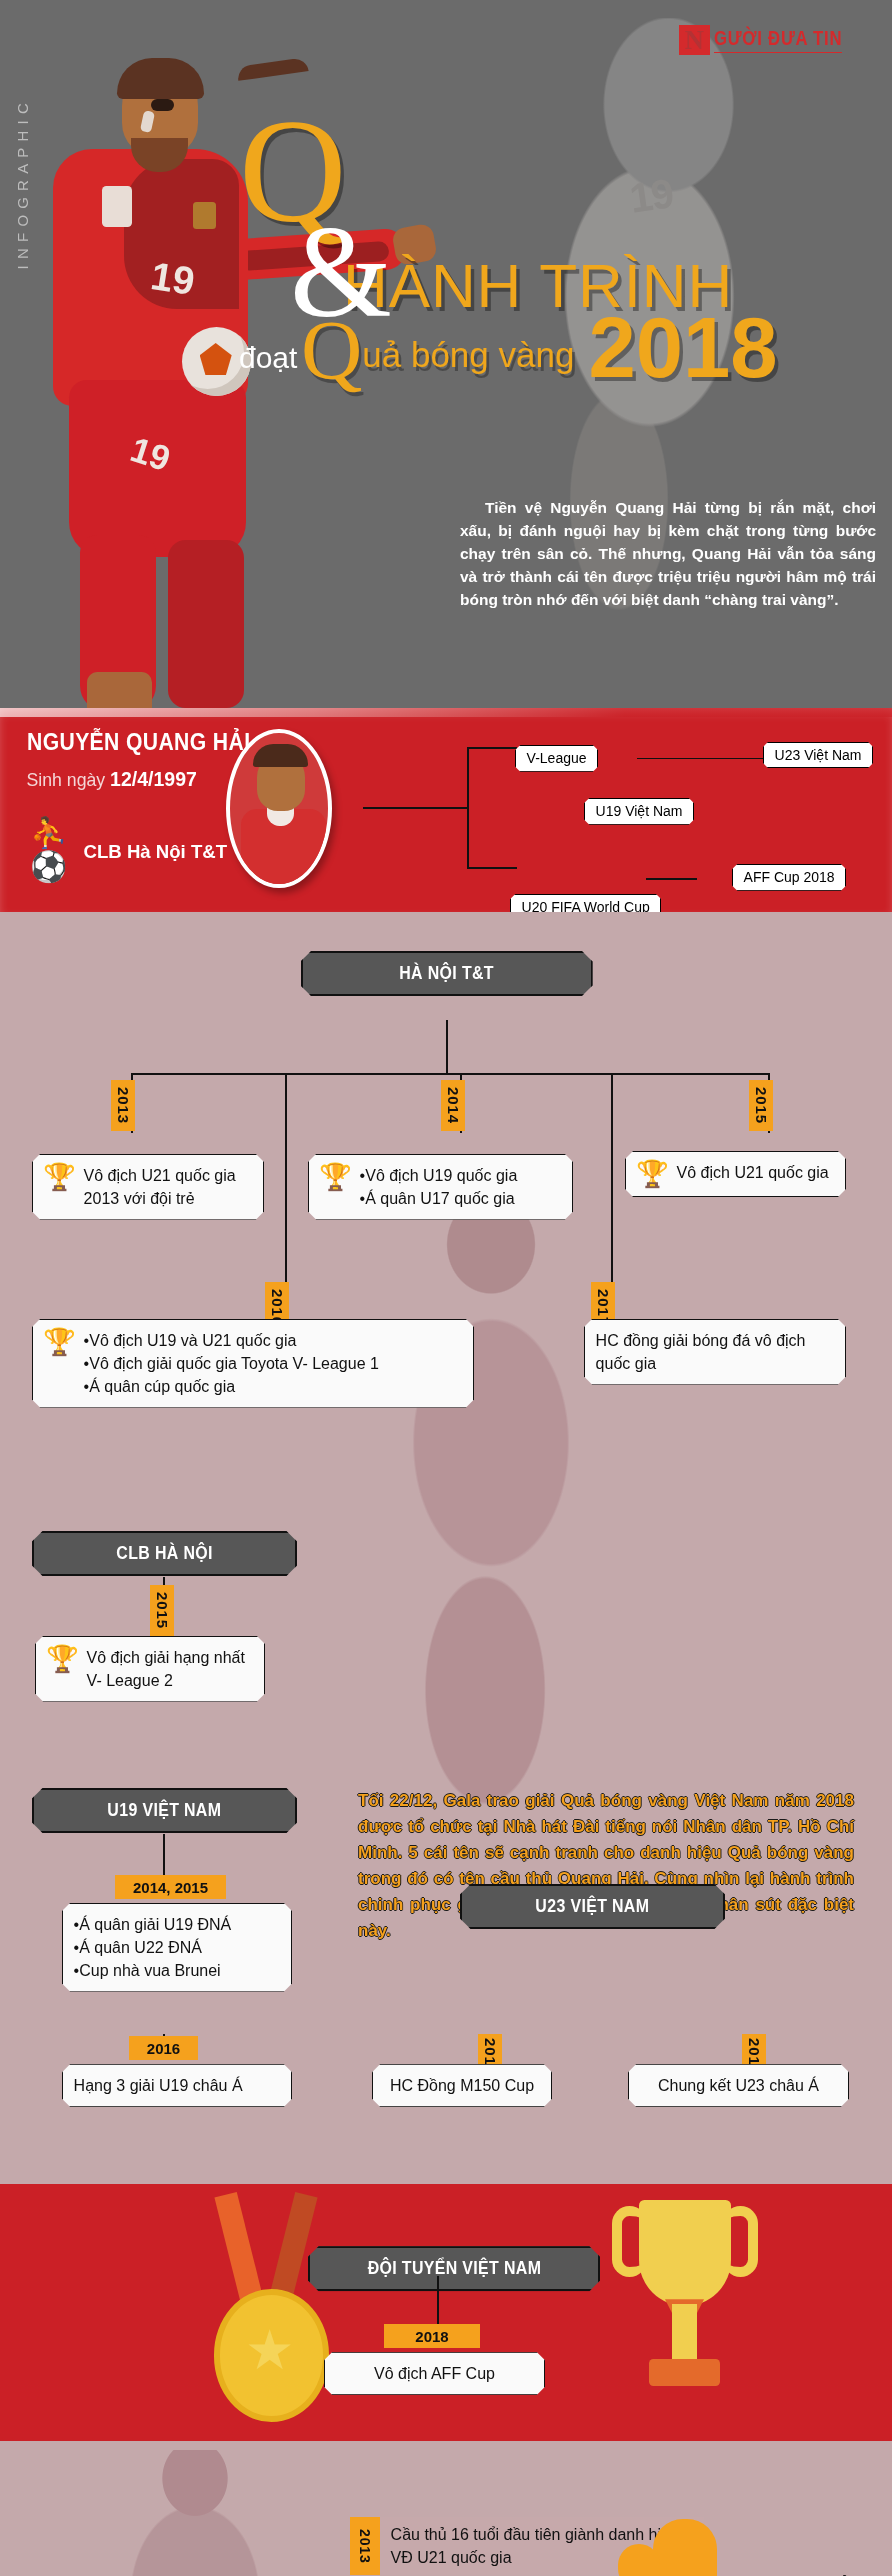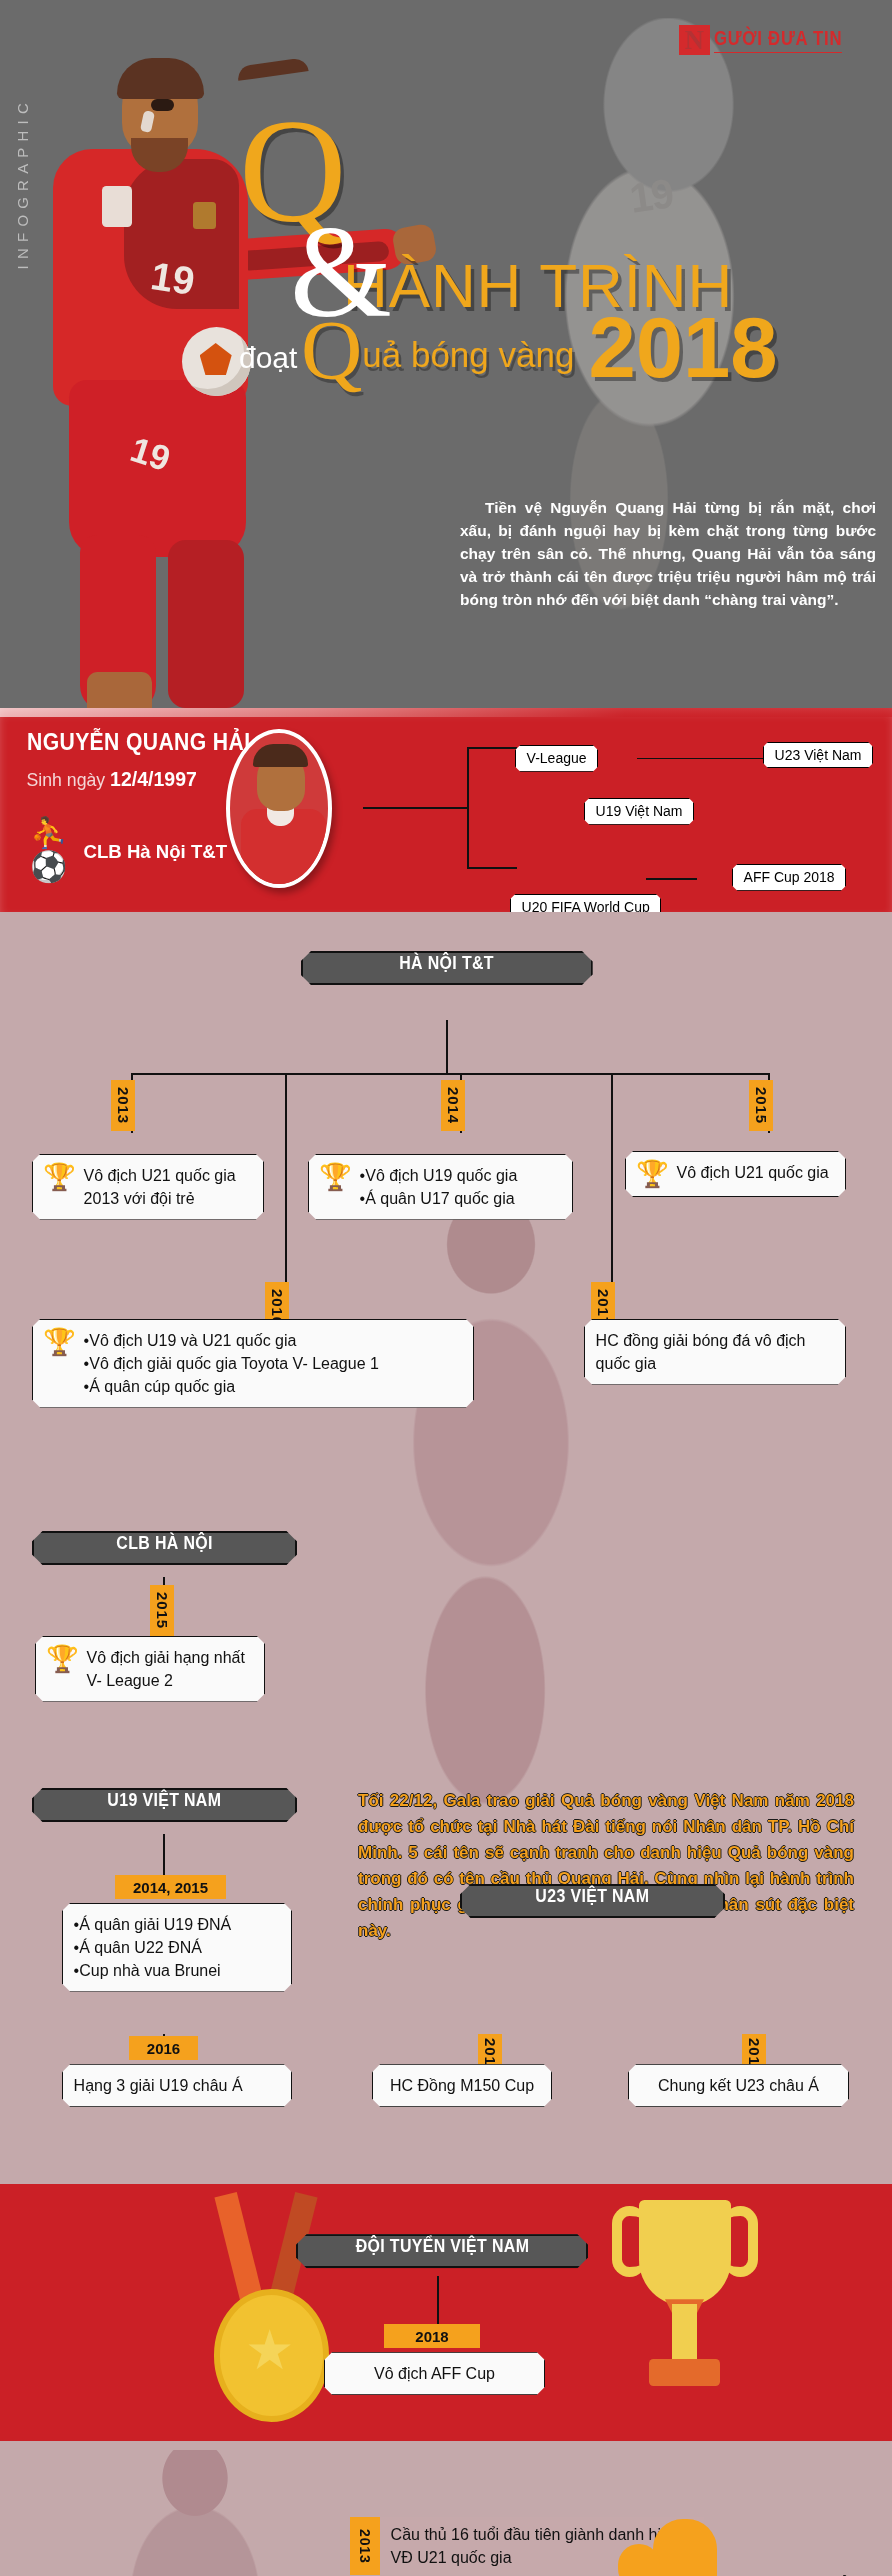--- a/index.html
+++ b/index.html
@@ -189,23 +189,23 @@
     position:relative; background:#c4a9ab; padding:19.5px 0 8.8px; overflow:hidden;
   }
   .ghost-player {
     position:absolute; left:345px; top:283px; width:292px; height:619px; opacity:.55;
     background:
       radial-gradient(ellipse 62px 69px at 50% 8%, #9e7478 0 70%, transparent 72%),
       radial-gradient(ellipse 106px 168px at 50% 40%, #ad838a 0 72%, transparent 74%),
       radial-gradient(ellipse 84px 159px at 48% 80%, #a87d83 0 70%, transparent 72%);
   }
   .node {
-    position:relative; margin:0 auto; width:292px; height:34px; color:#fff;
+    position:relative; margin:0 auto; width:292px; height:45px; color:#fff;
     background:#575757; border:2.7px solid #111; font-weight:bold; font-size:17.7px;
-    display:flex; justify-content:center; letter-spacing:0.4px;
+    display:flex; align-items:center; justify-content:center; letter-spacing:0.4px;
     clip-path: polygon(0 10.6px,10.6px 0,calc(100% - 10.6px) 0,100% 10.6px,100% calc(100% - 10.6px),
                        calc(100% - 10.6px) 100%,10.6px 100%,0 calc(100% - 10.6px));
     box-shadow:3.5px 4.4px 0 rgba(0,0,0,.25);
   }
   .node .node-txt { transform:scaleX(.9); }
   .ybox {
     position:absolute; background:#f5a11d; color:#111; font-weight:bold;
     font-size:15px; padding:3.5px 5.3px; text-align:center;
   }
   .ybox.vert { writing-mode:vertical-rl; letter-spacing:0.9px; padding:7px 3.5px; }
@@ -477,21 +477,21 @@
     </div>
   </div>
 
   <div class="band-team">
     <div class="medal">
       <div class="ribbon-l"></div>
       <div class="ribbon-r"></div>
       <div class="coin"></div>
     </div>
 
-    <div class="node" style="position:absolute; left:292px; top:46px; margin:4px; width:292px;">
+    <div class="node" style="position:absolute; left:292px; top:46px; margin:16px; width:292px;">
       <span class="node-txt">ĐỘI TUYỂN VIỆT NAM</span>
     </div>
     <div class="line" style="position:absolute; left:437px; top:92px; width:1.8px; height:51px; background:#111;"></div>
     <div class="ybox" style="left:384px; top:140px; width:96px;">2018</div>
     <div class="card" style="left:324px; top:168px; width:221px; text-align:center;">
       <span>Vô địch AFF Cup</span>
     </div>
 
     <div class="cup">
       <div class="cup-hl"></div>

